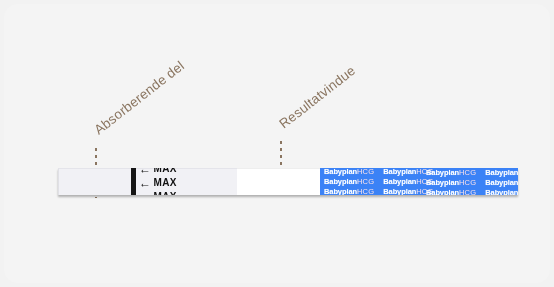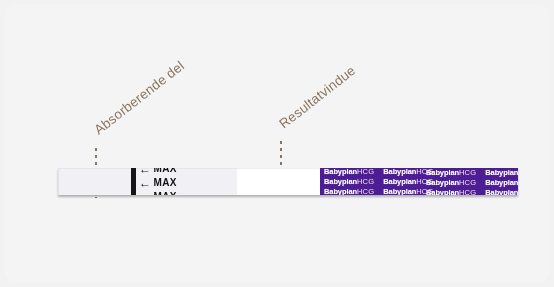--- a/index.html
+++ b/index.html
@@ -71,21 +71,21 @@
     box-sizing: border-box;
   }
   .seg-window {
     width: 83px;
     background: #ffffff;
     border-top: 1px solid #eeeeee;
     box-sizing: border-box;
   }
   .seg-brand {
     flex: 1;
-    background: #4c1d95;
+    background: #3b82f6;
     position: relative;
     overflow: hidden;
   }
 
   
   #max-block {
     position: absolute;
     left: 72px;
     top: -7px;
     height: 41px;

